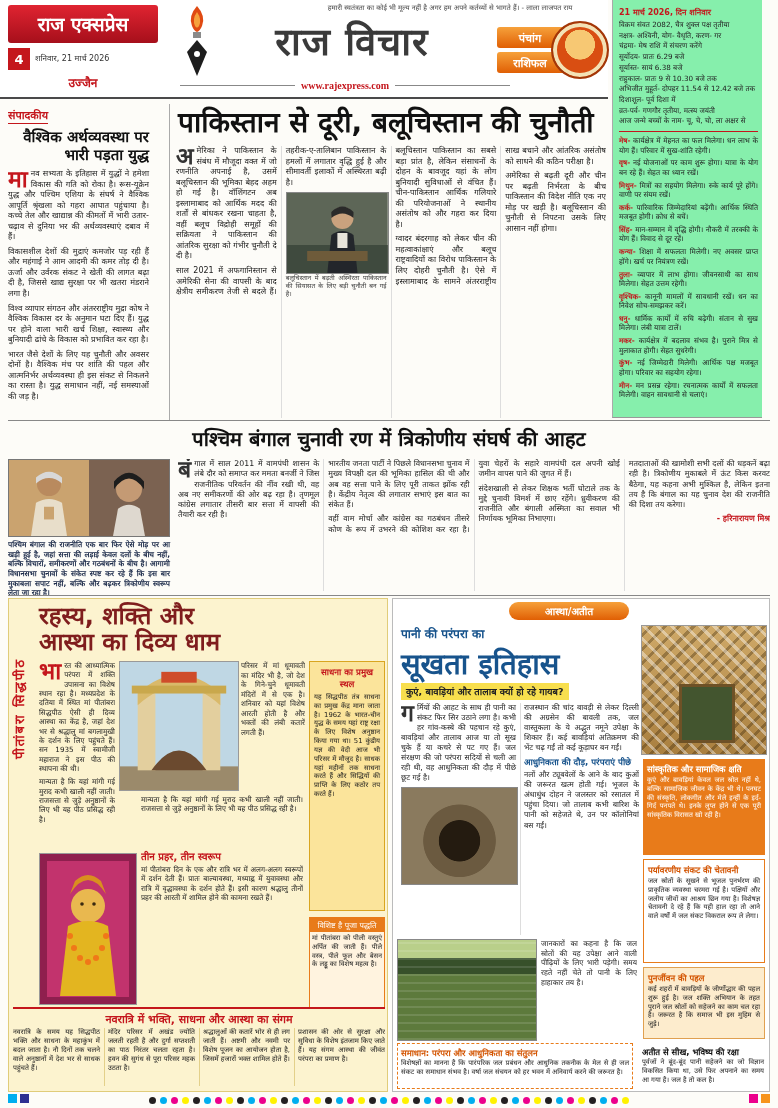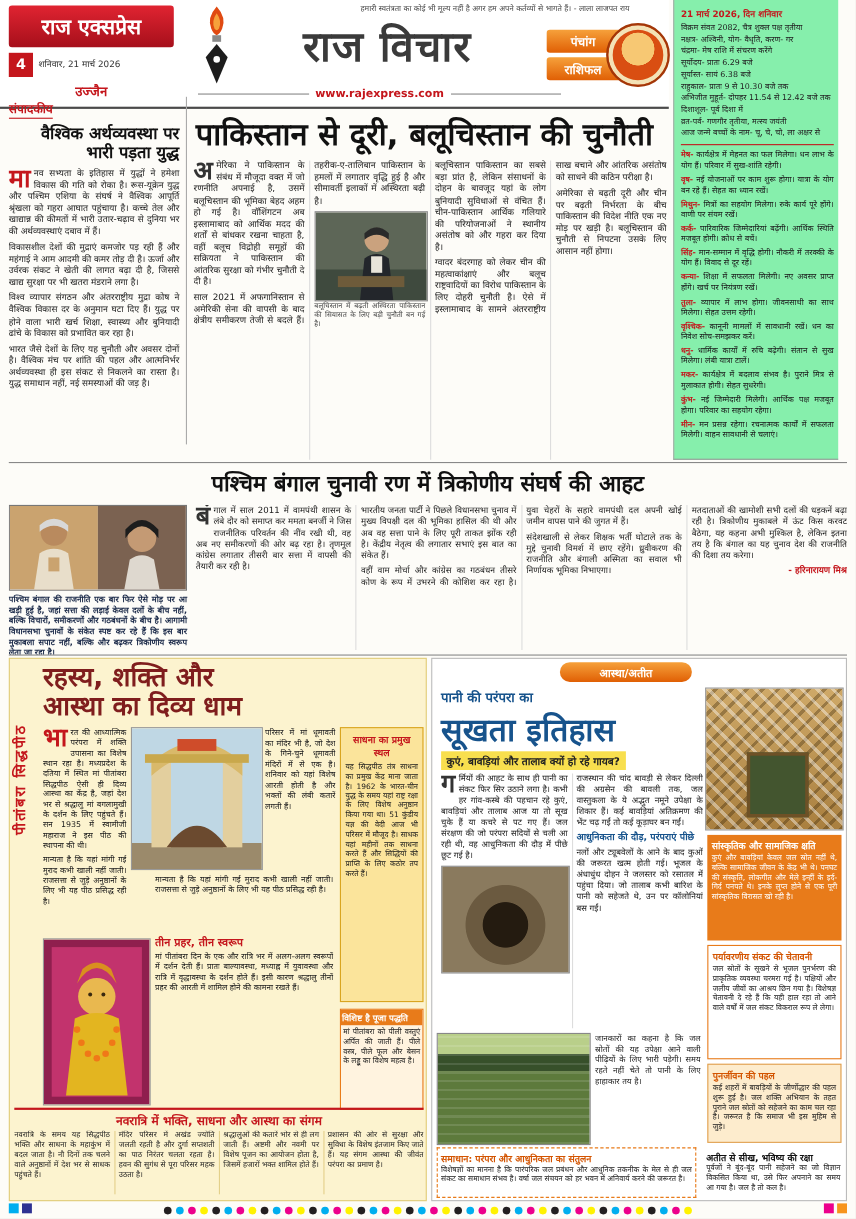--- a/index.html
+++ b/index.html
@@ -10,32 +10,32 @@
   .masthead{position:absolute;left:0;top:0;width:608px;height:97px;border-bottom:2px solid #4a4a4a;background:#fff;}
   .brand-box{position:absolute;left:8px;top:5px;width:150px;height:38px;background:linear-gradient(#e02431,#a60f1b);color:#fff;font-weight:bold;font-size:19px;display:flex;align-items:center;justify-content:center;border-radius:3px;}
   .page-badge{position:absolute;left:8px;top:48px;width:22px;height:22px;background:#c4161c;color:#fff;font-weight:bold;font-size:13px;display:flex;align-items:center;justify-content:center;}
   .mast-date{position:absolute;left:35px;top:52px;font-size:8px;color:#333;}
   .mast-edition{position:absolute;left:8px;top:74px;width:150px;text-align:center;color:#c4161c;font-weight:bold;font-size:12px;}
   .torch{position:absolute;left:180px;top:4px;width:34px;height:74px;}
   .mast-title{position:absolute;left:216px;top:14px;width:272px;text-align:center;font-size:38px;font-weight:bold;color:#3a3a3a;letter-spacing:1px;}
   .mast-quote{position:absolute;left:295px;top:3px;width:310px;font-size:7px;color:#444;text-align:center;}
   .site-bar{position:absolute;left:180px;top:80px;width:330px;display:flex;align-items:center;gap:6px;}
   .site-bar .rule{flex:1;height:1px;background:#888;}
-  .site-link{color:#c4161c;font-weight:bold;font-size:10px;}
+  .site-link{color:#c4161c;font-weight:bold;font-size:10px;font-family:Liberation Serif, serif;}
   .mast-tab{position:absolute;left:497px;width:66px;height:21px;background:linear-gradient(#f6a13b,#e05f04);color:#fff;font-weight:bold;font-size:11px;display:flex;align-items:center;justify-content:center;border-radius:3px 0 0 3px;}
   .emblem{position:absolute;left:551px;top:21px;width:54px;height:54px;border-radius:50%;background:radial-gradient(circle at 50% 40%,#f7c873 0 35%,#d94e12 36% 100%);border:2px solid #a33708;box-shadow:inset 0 0 0 4px #f3e2b6;}
   
   .right-col{position:absolute;left:612px;top:0;width:150px;height:418px;border-left:1px solid #aaa;border-bottom:1px solid #999;padding:6px 4px 0 6px;box-sizing:border-box;overflow:hidden;background:#86efac;}
   .p-date{font-size:8px;font-weight:bold;color:#c4161c;margin-bottom:3px;}
   .p-line{font-size:7.2px;line-height:1.35;color:#222;margin-bottom:1px;}
   .rf-divider{height:1px;background:#c4161c;margin:5px 0 4px 0;}
   .rf-item{font-size:7.2px;line-height:1.3;margin-bottom:3.5px;text-align:justify;}
   .rf-sign{color:#c4161c;font-weight:bold;}
   
-  .left-col{position:absolute;left:8px;top:88px;width:162px;height:316px;border-right:1px solid #aaa;padding-right:6px;box-sizing:border-box;overflow:hidden;}
+  .left-col{position:absolute;left:8px;top:104px;width:162px;height:316px;border-right:1px solid #aaa;padding-right:20px;box-sizing:border-box;overflow:hidden;}
   .ed-label{color:#c4161c;font-weight:bold;font-size:11px;border-bottom:1px solid #c4161c;display:inline-block;padding-bottom:1px;margin-bottom:4px;}
   .ed-headline{font-size:15px;font-weight:bold;line-height:1.2;color:#111;margin-bottom:5px;}
   .bodytext{font-size:8px;line-height:1.32;text-align:justify;color:#222;}
   .drop{float:left;font-size:23px;line-height:21px;font-weight:bold;color:#c4161c;padding:0 3px 0 0;}
   .drop.dark{color:#333;}
   
   .pak{position:absolute;left:176px;top:100px;width:430px;height:318px;overflow:hidden;}
   .pak-headline{font-size:28px;font-weight:bold;color:#111;margin:2px 0 6px 2px;}
   .pak-body{column-count:4;column-gap:9px;column-rule:1px solid #ddd;height:282px;font-size:8px;line-height:1.32;text-align:justify;}
   .pak-fig{width:100%;margin:2px 0 3px 0;break-inside:avoid;}
@@ -54,21 +54,21 @@
   .pit-vlabel{position:absolute;left:2px;top:4px;width:24px;height:210px;writing-mode:vertical-rl;transform:rotate(180deg);color:#c4161c;font-weight:bold;font-size:13px;text-align:center;letter-spacing:2px;}
   .pit-headline{position:absolute;left:30px;top:4px;width:286px;color:#7f1d1d;font-weight:bold;font-size:24px;line-height:1.1;}
   .pit-colA{position:absolute;left:30px;top:62px;width:76px;height:188px;font-size:7.2px;line-height:1.3;text-align:justify;overflow:hidden;}
   .pit-gate{position:absolute;left:110px;top:62px;width:118px;height:128px;border:1px solid #999;}
   .pit-gate svg{width:100%;height:100%;display:block;}
   .pit-colB{position:absolute;left:232px;top:62px;width:64px;height:128px;font-size:7.2px;line-height:1.3;text-align:justify;overflow:hidden;}
   .sadhana-box{position:absolute;left:300px;top:62px;width:76px;height:250px;background:#fbe49b;border:1px solid #d9a520;padding:4px;box-sizing:border-box;overflow:hidden;}
   .sadhana-box .bx-title{color:#c4161c;font-weight:bold;font-size:8.6px;text-align:center;margin-bottom:3px;}
   .bx-text{font-size:6.8px;line-height:1.3;text-align:justify;}
   .pooja-box{position:absolute;left:300px;top:318px;width:76px;height:92px;background:#fff3df;border:1px solid #e87b1a;box-sizing:border-box;overflow:hidden;}
-  .pooja-box .bx-title{background:#e87b1a;color:#fff;font-weight:bold;font-size:7.8px;padding:2px 1px;}
+  .pooja-box .bx-title{background:#e87b1a;color:#fff;font-weight:normal;font-size:7.8px;text-align:center;padding:2px 1px;}
   .pooja-box .bx-text{padding:2px;}
   .pit-mid{position:absolute;left:132px;top:196px;width:162px;height:50px;font-size:7.2px;line-height:1.3;text-align:justify;overflow:hidden;}
   .pit-deity{position:absolute;left:30px;top:254px;width:96px;height:150px;border:1px solid #999;}
   .pit-deity svg{width:100%;height:100%;display:block;}
   .teen-block{position:absolute;left:132px;top:250px;width:162px;height:154px;overflow:hidden;}
   .teen-title{color:#c4161c;font-weight:bold;font-size:10px;margin-bottom:2px;}
   .teen-text{font-size:7.2px;line-height:1.3;text-align:justify;}
   .nav-band{position:absolute;left:4px;top:408px;width:372px;height:82px;border-top:2px solid #c4161c;padding-top:2px;box-sizing:border-box;}
   .nav-title{color:#c4161c;font-weight:bold;font-size:11px;text-align:center;margin-bottom:2px;}
   .nav-cols{column-count:4;column-gap:8px;column-rule:1px solid #e3d08a;font-size:6.9px;line-height:1.3;text-align:justify;height:58px;overflow:hidden;}

